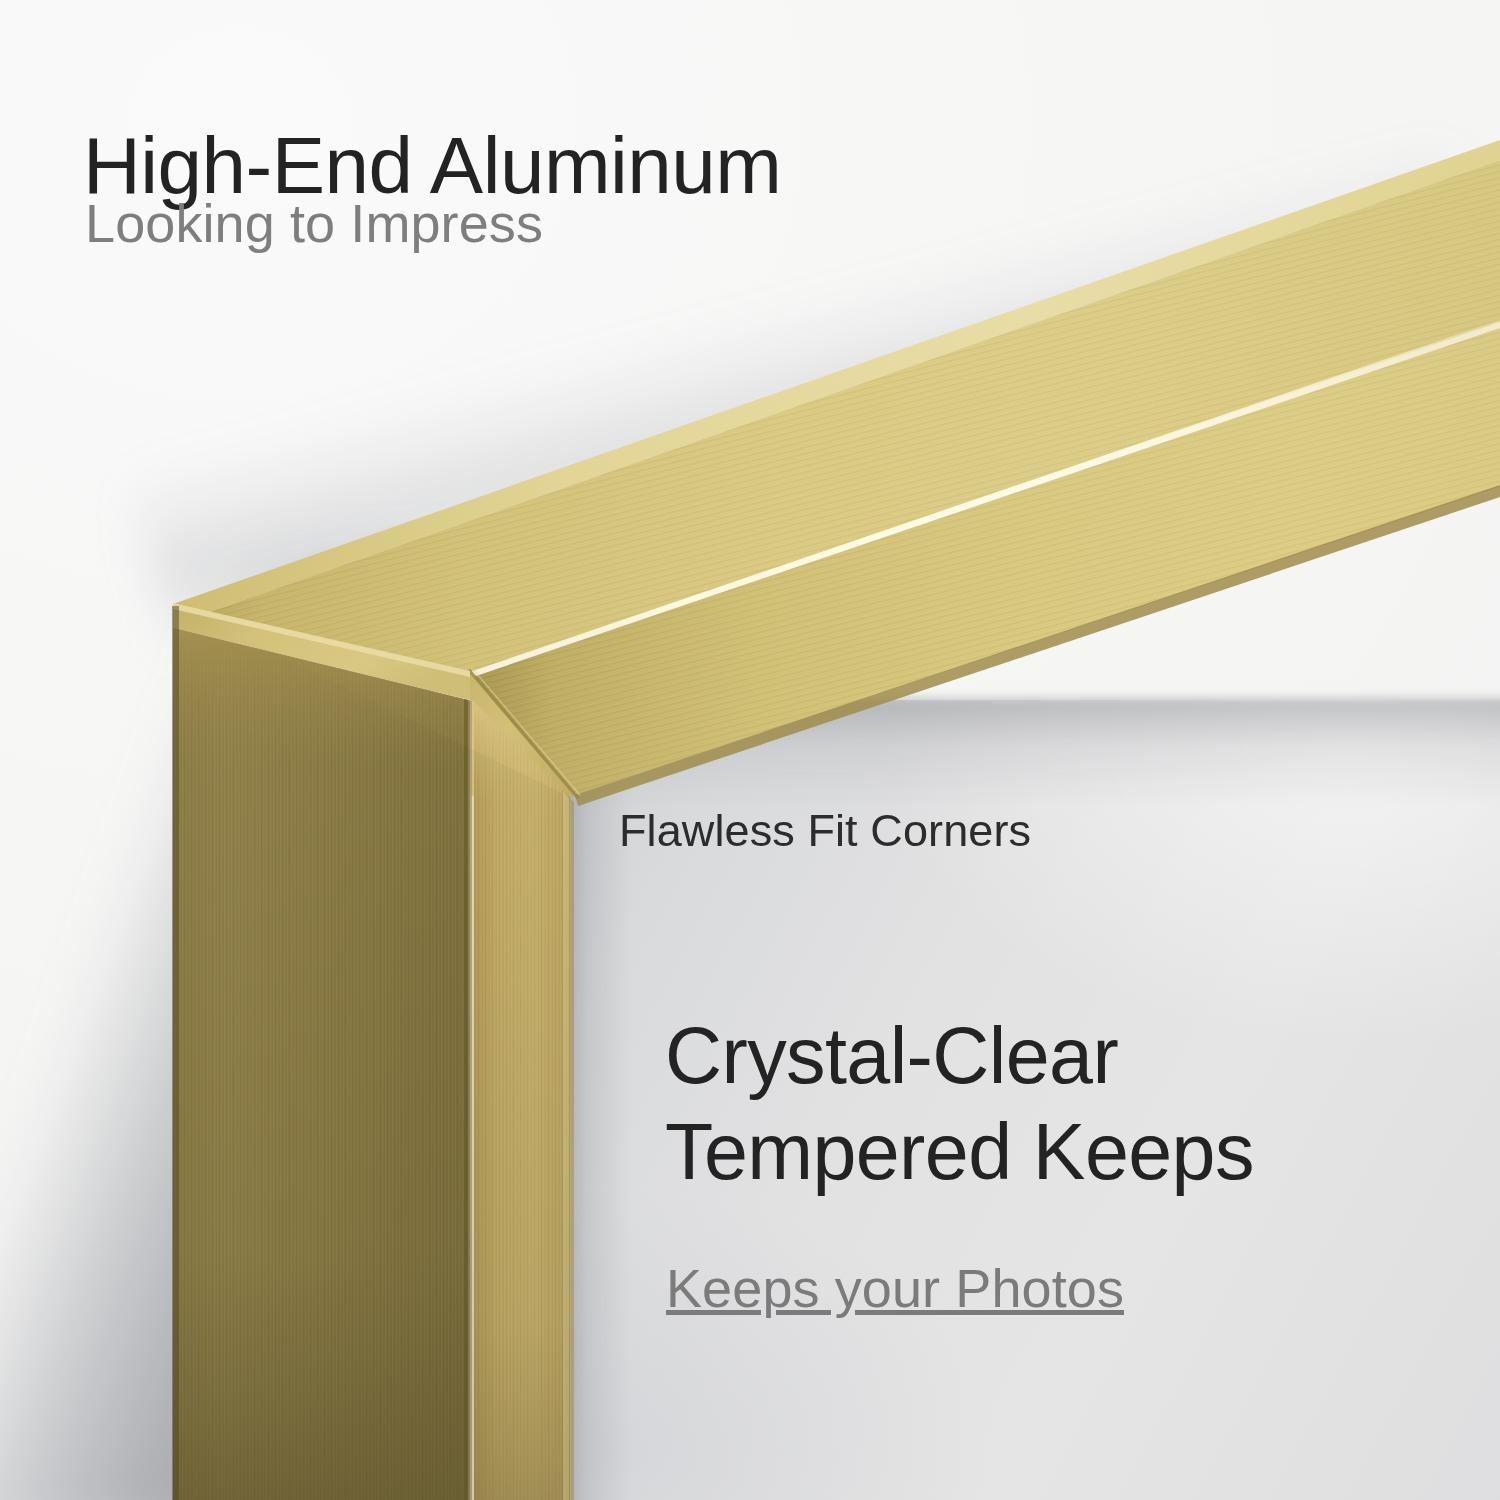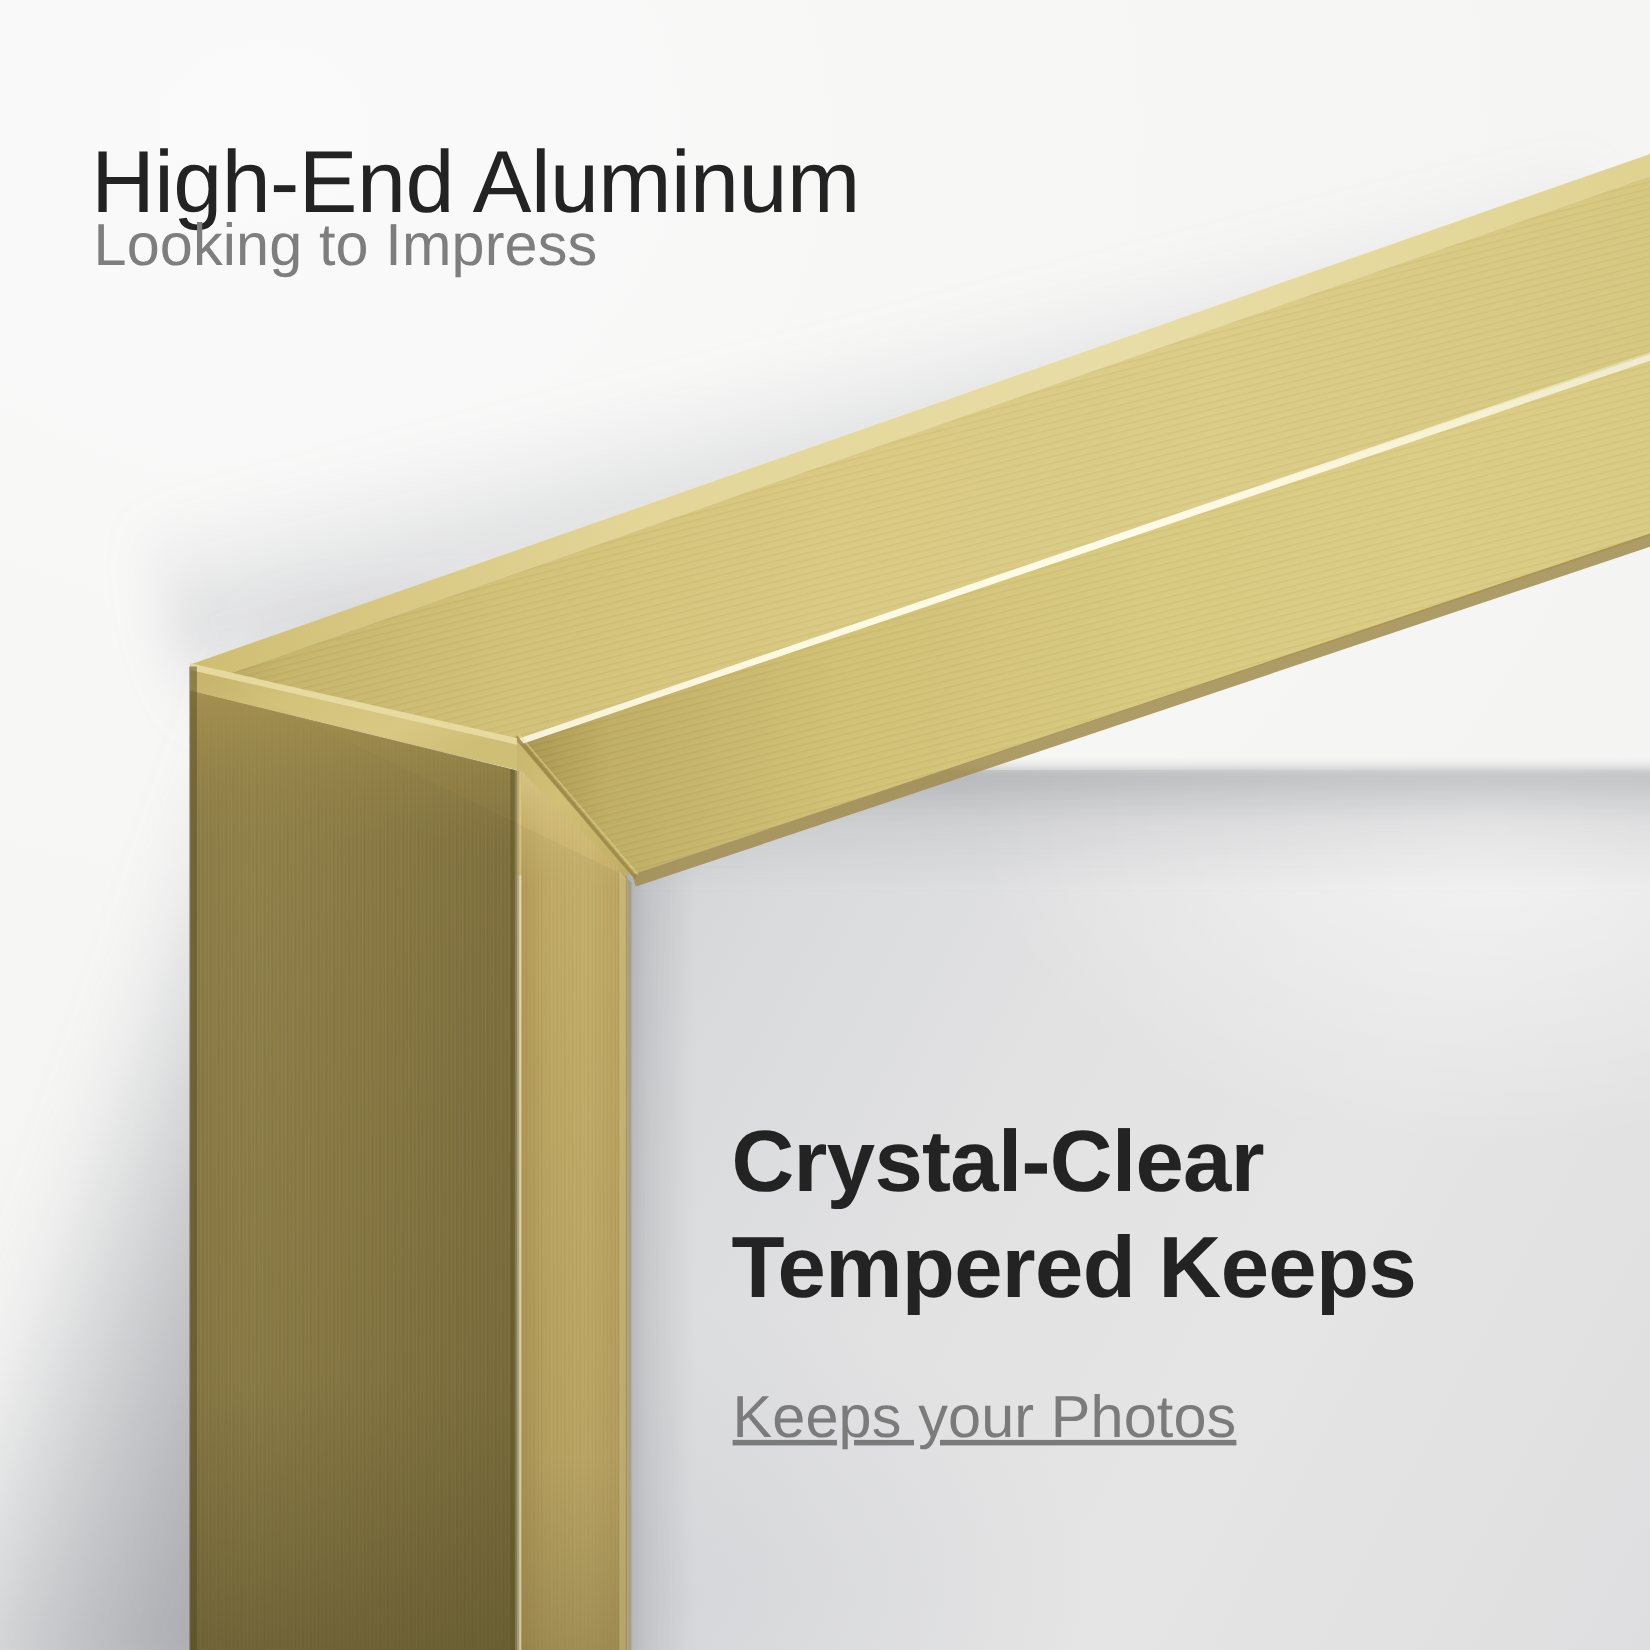--- a/index.html
+++ b/index.html
@@ -150,21 +150,21 @@
     letter-spacing: 0.1px;
     color: #2c2c2c;
     line-height: 1.0;
     white-space: nowrap;
   }
   .glass-title {
     position: absolute;
     left: 665px;
     top: 1008px;
     font-size: 79px;
-    font-weight: 700;
+    font-weight: 400;
     letter-spacing: -0.6px;
     color: #232323;
     line-height: 1.22;
     white-space: nowrap;
   }
   .glass-title span { display: block; }
   .glass-sub {
     position: absolute;
     left: 666px;
     top: 1253px;
@@ -325,20 +325,21 @@
     <path d="M 563,792 L 571,800 L 571,1500 L 563,1500 Z" fill="#e2d193" opacity="0.55"></path>
     <path d="M 569,798 L 574,802 L 574,1500 L 569,1500 Z" fill="#9c8a4e" opacity="0.5"></path>
 
     <path d="M 173,604 L 570,797 L 570,1500 L 173,1500 Z" fill="url(#frameVig)"></path>
   </svg>
 
   <div class="headline">High-End Aluminum</div>
 
   <div class="subhead">Looking to Impress</div>
 
+  <div class="corner-label">Flawless Fit Corners</div>
 
   <div class="glass-title">
     <span>Crystal-Clear</span>
     <span>Tempered Keeps</span>
   </div>
 
   <div class="glass-sub">
     <span>Keeps your Photos</span>
   </div>
 

